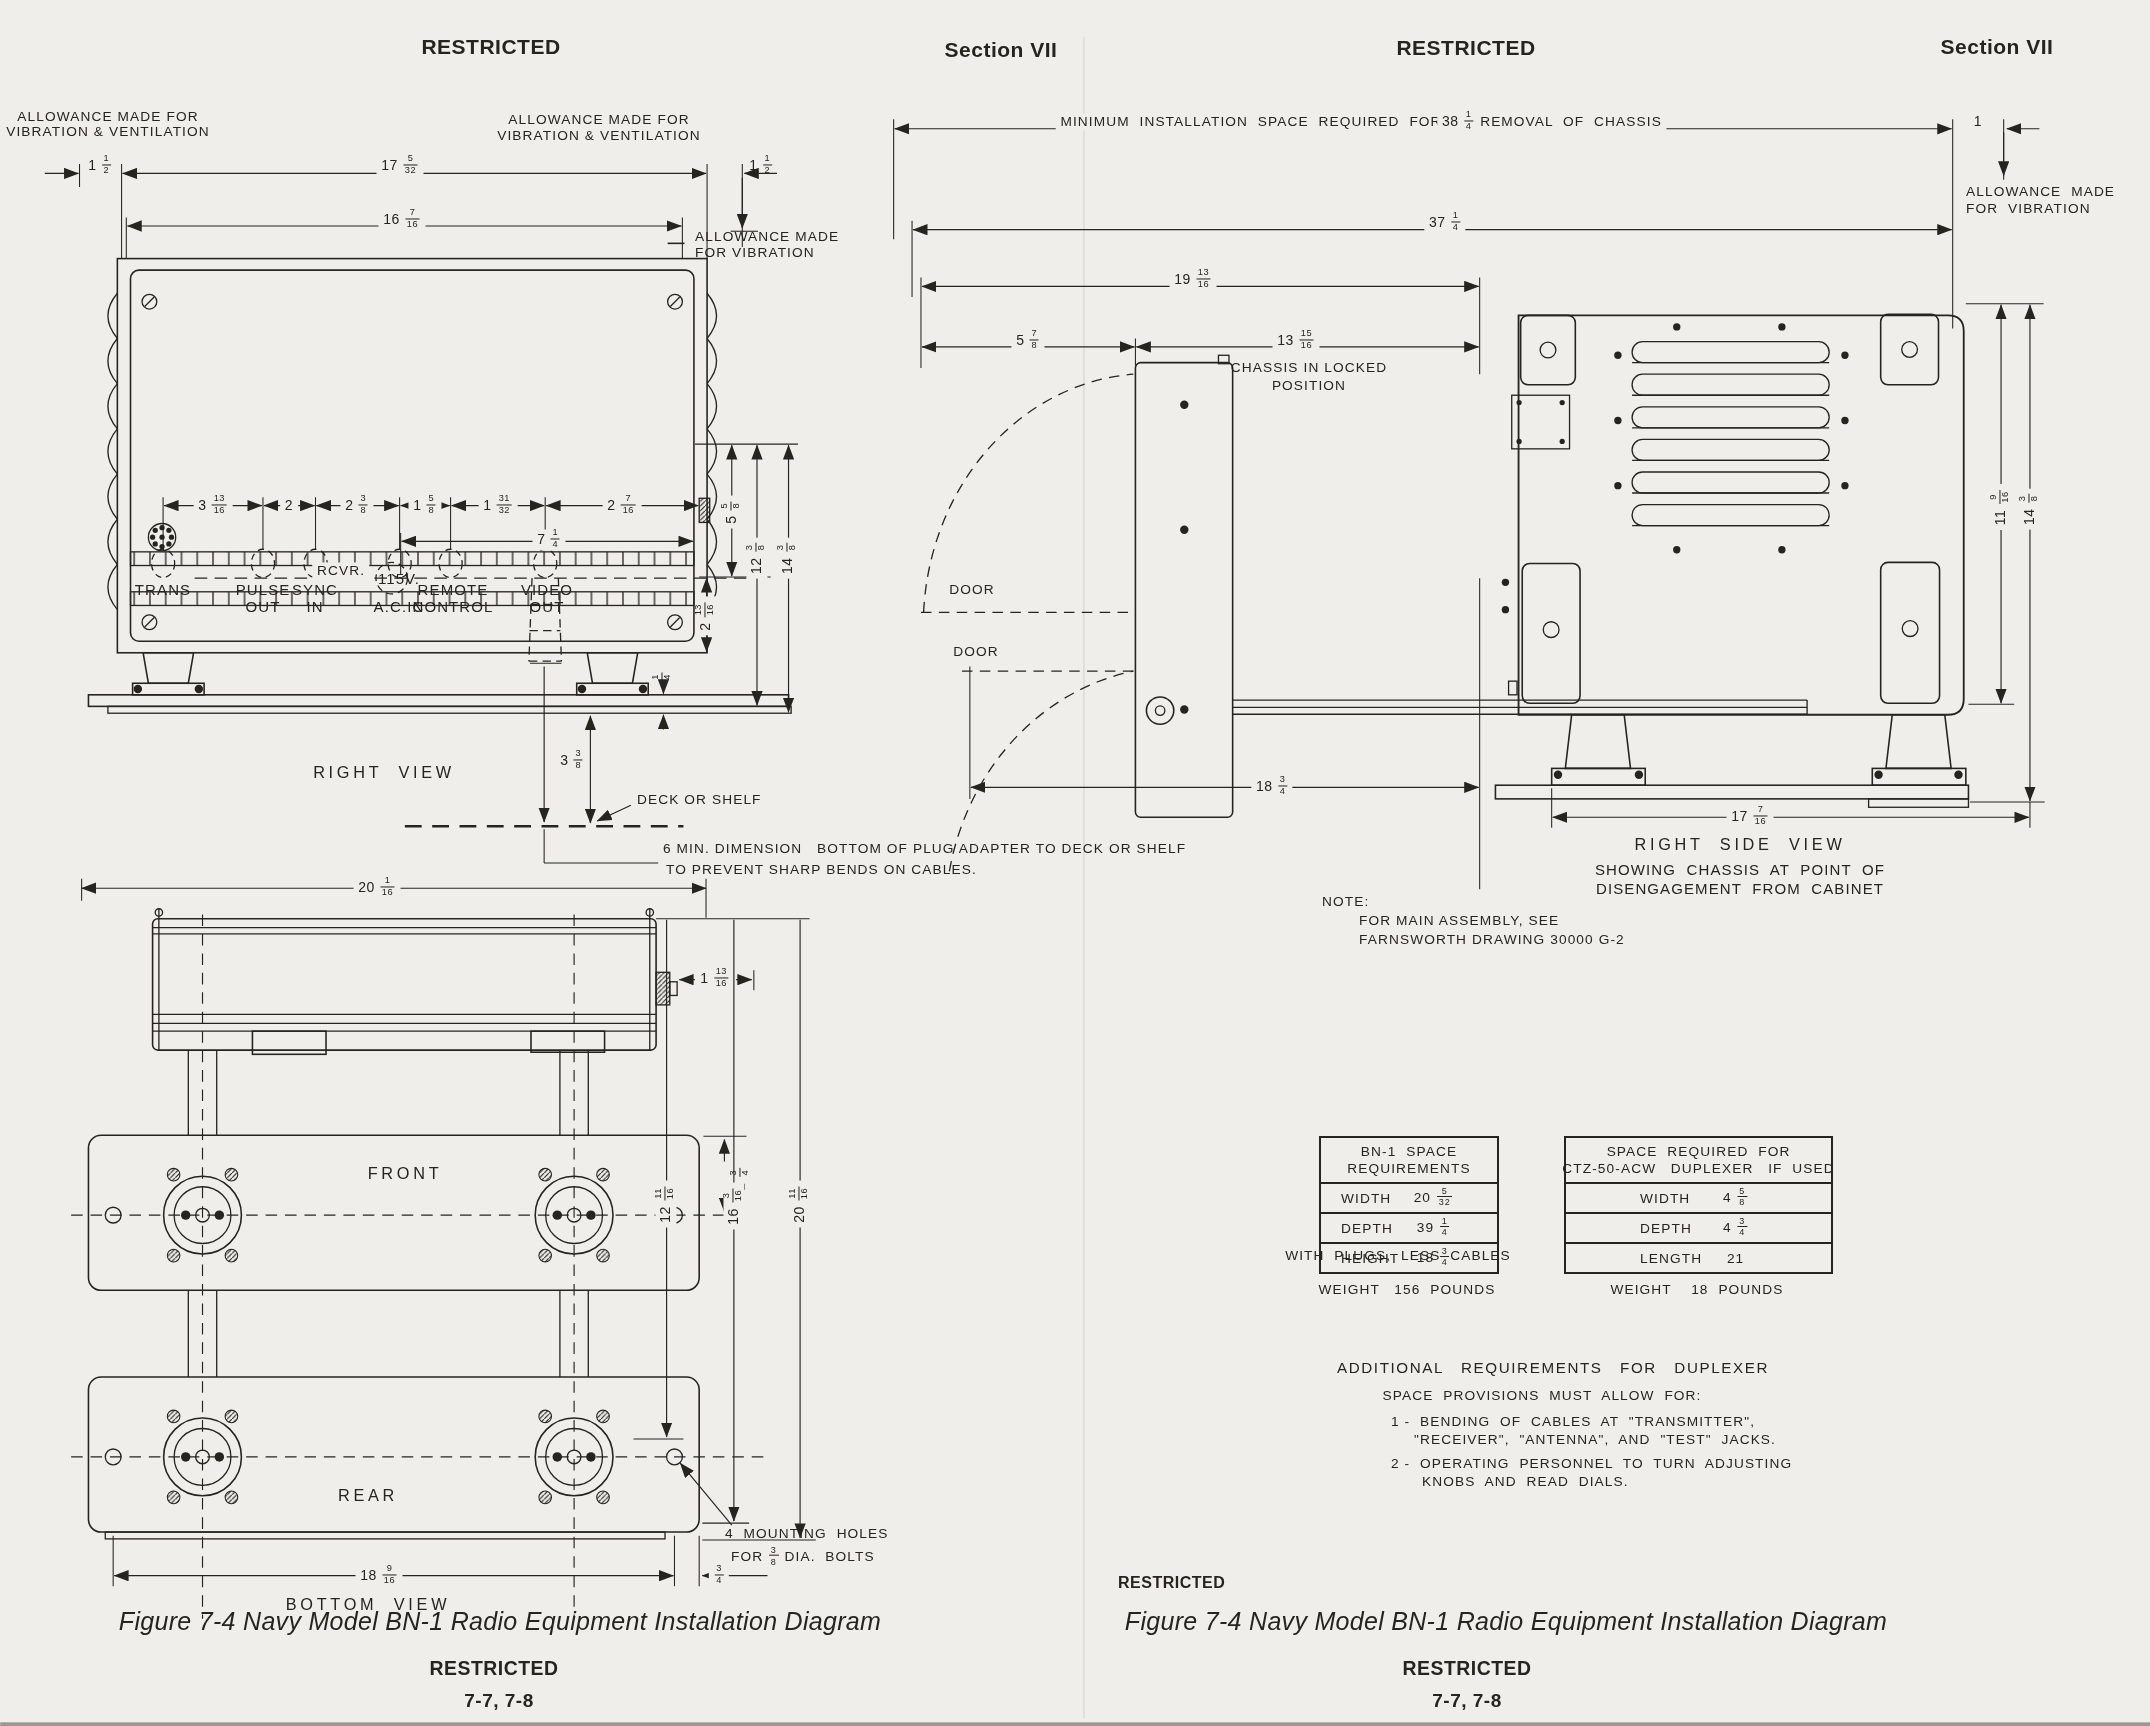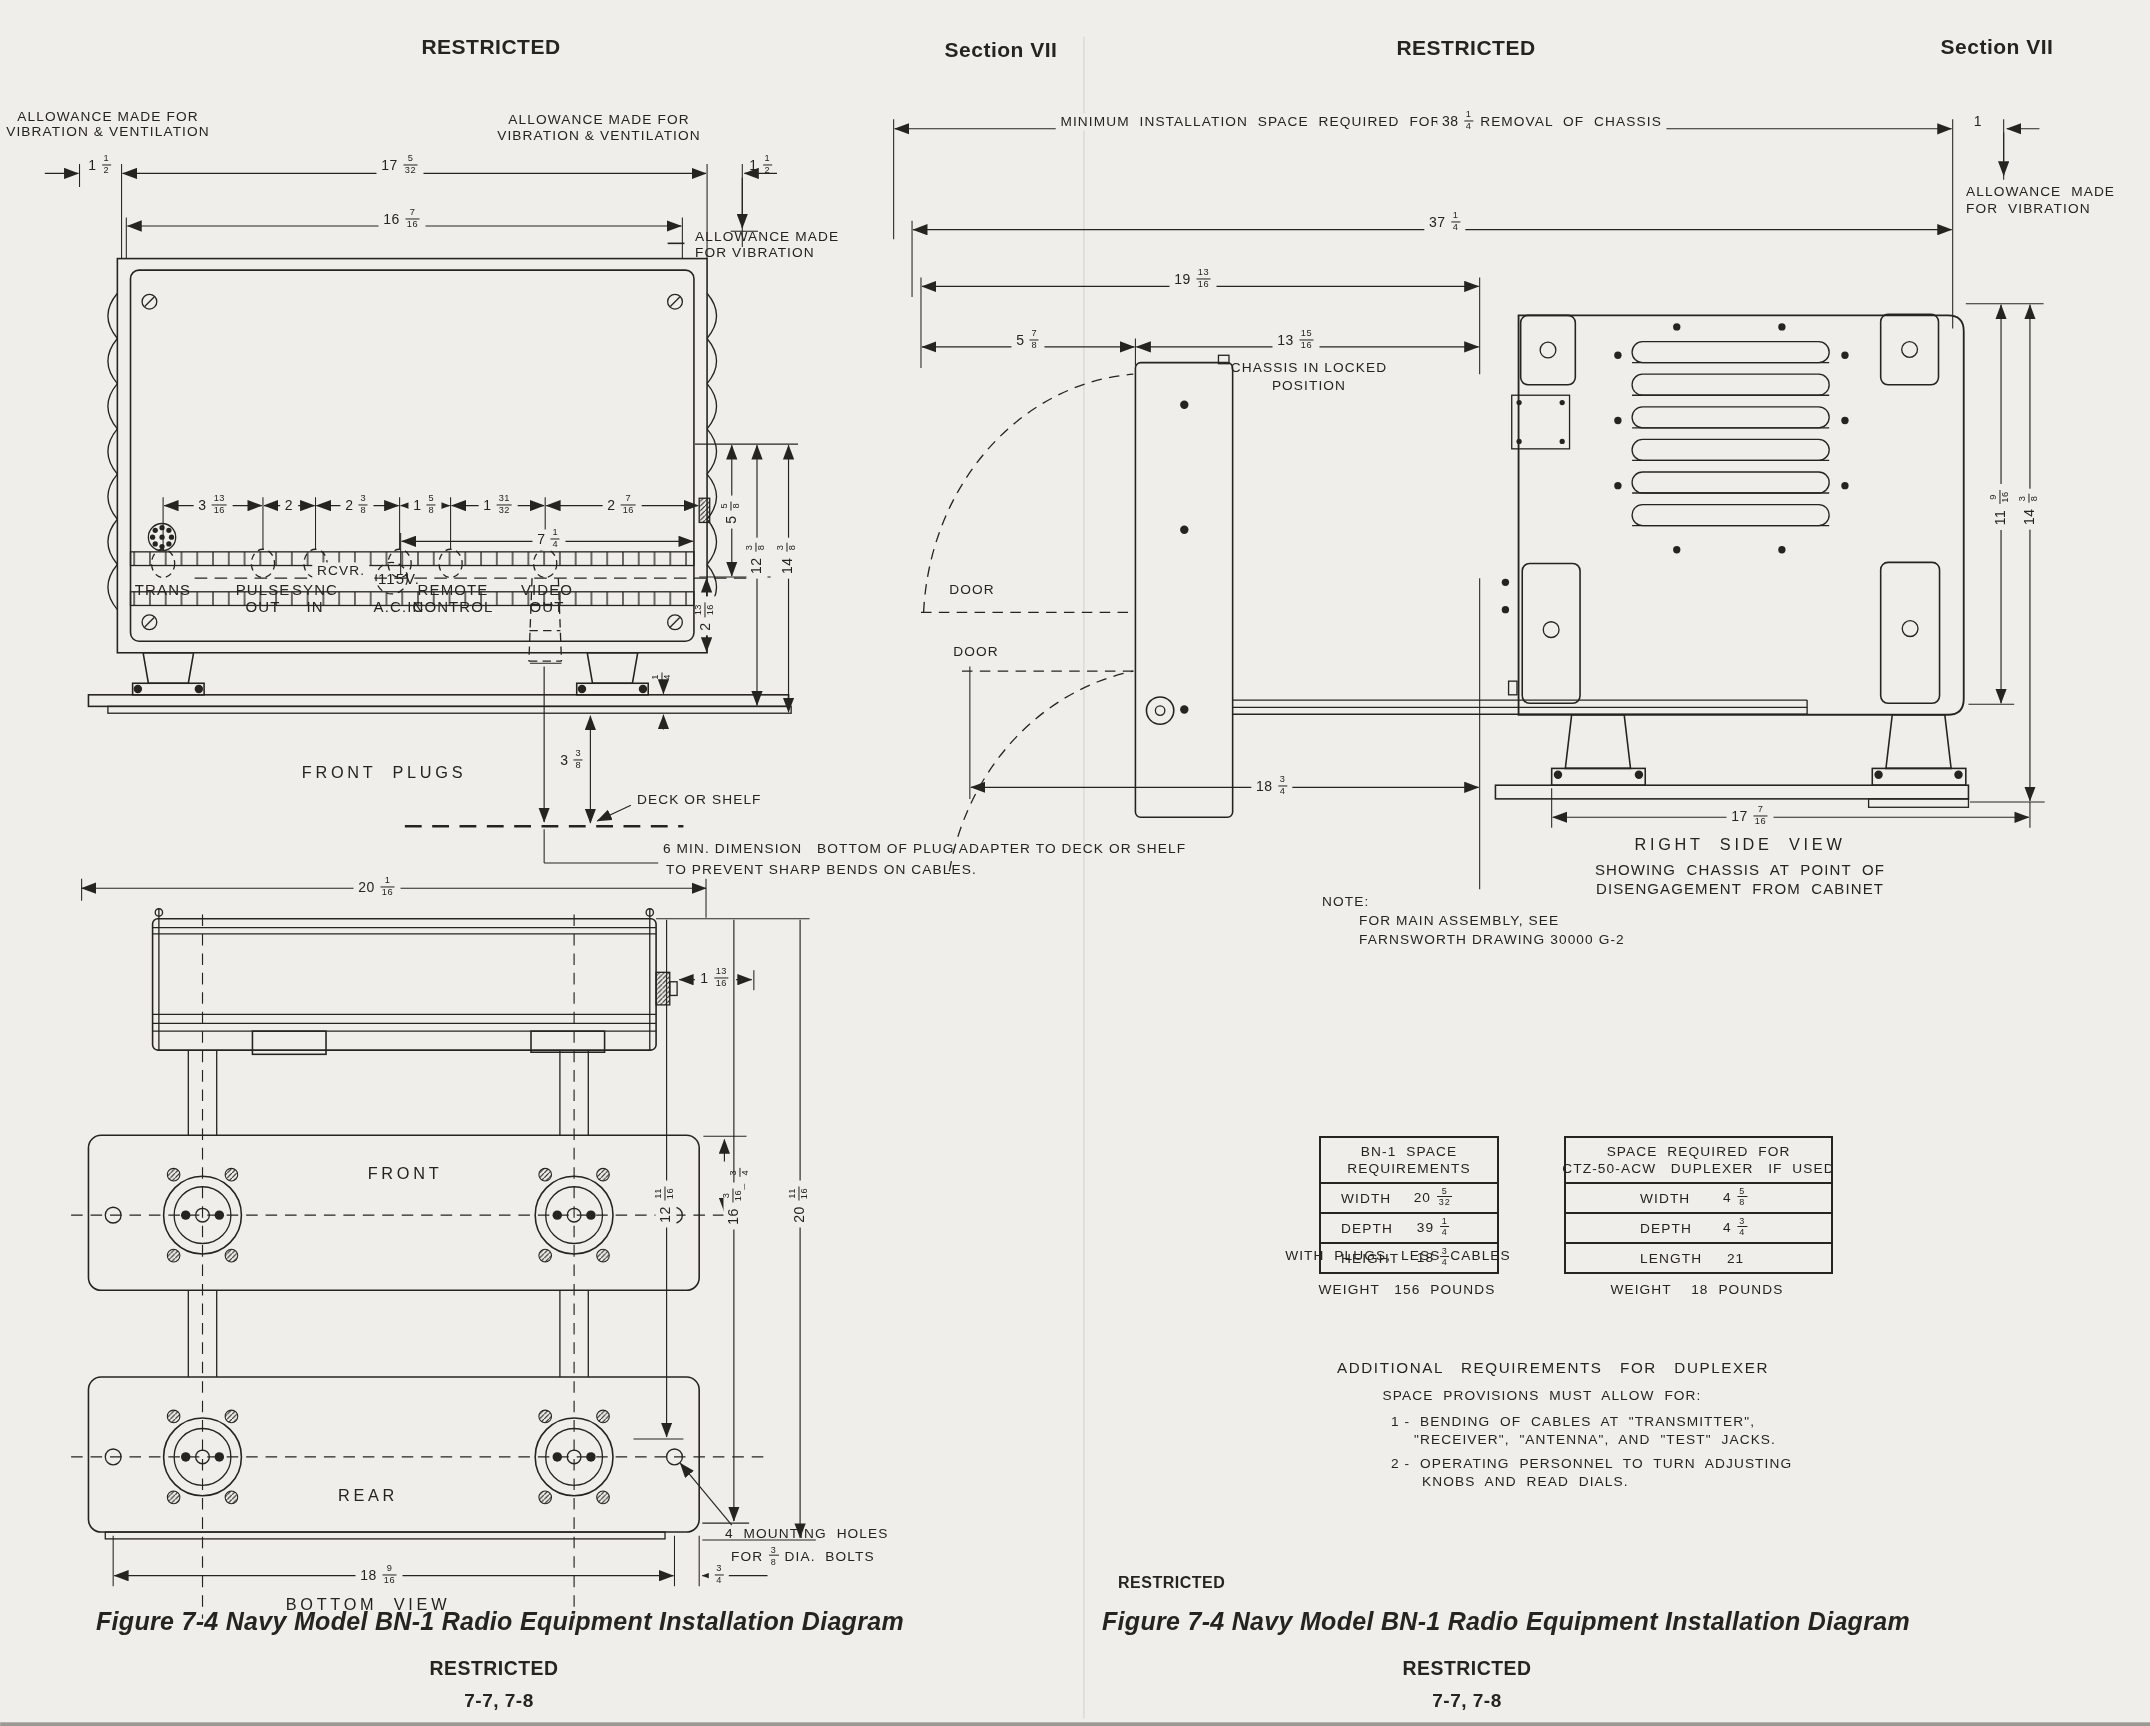--- a/index.html
+++ b/index.html
@@ -5,21 +5,21 @@
   html,body{margin:0;padding:0;background:#b8b6b0;}
   #page{position:relative;width:2151px;height:1726px;background:#efeeea;overflow:hidden;
         font-family:"Liberation Sans",sans-serif;color:#26241f;}
   svg.art{position:absolute;left:0;top:0;width:2151px;height:1726px;}
   .t{position:absolute;transform:translate(-50%,-50%);white-space:pre;font-size:14px;
      letter-spacing:1.3px;color:#26241f;text-align:center;line-height:1.25;}
   .la{transform:translate(0,-50%);text-align:left;}
   .rot{transform:translate(-50%,-50%) rotate(-90deg);}
   .bg{background:#efeeea;padding:0 4.7px;}
   .hdr{font-weight:bold;font-size:21px;letter-spacing:0.5px;}
-  .cap{font-weight:bold;font-style:italic;font-size:25px;letter-spacing:0.3px;}
+  .cap{font-weight:normal;font-style:italic;font-size:25px;letter-spacing:0.3px;}
   .fres{font-weight:bold;font-size:19.4px;letter-spacing:0.5px;}
   .fpg{font-weight:bold;font-size:19px;letter-spacing:0.5px;}
   .vt{font-size:16.3px;letter-spacing:3.7px;}
   .cl{font-size:15px;letter-spacing:1.1px;line-height:1.2;}
   .sm{font-size:13.7px;letter-spacing:1.1px;}
   .dim{font-size:14px;letter-spacing:0.5px;}
   .fx{display:inline-flex;flex-direction:column;align-items:center;line-height:1;
       font-size:.66em;vertical-align:middle;position:relative;top:-1.1px;margin:0 1.1px;}
   .fx .fd{border-top:1.1px solid #26241f;padding:1.1px 1.6px 0;}
   .fx .fn{padding:0 1.6px 0.5px;}
@@ -467,21 +467,21 @@
 <div class="t cl" style="left:547px;top:590px">VIDEO</div>
 <div class="t cl" style="left:547px;top:607px">OUT</div>
 
 <div class="t dim fr rot bg" style="left:732px;top:512px">5 <span class="fx"><span class="fn">5</span><span class="fd">8</span></span></div>
 <div class="t dim fr rot bg" style="left:706px;top:616px">2 <span class="fx"><span class="fn">13</span><span class="fd">16</span></span></div>
 <div class="t dim fr rot bg" style="left:757px;top:558px">12 <span class="fx"><span class="fn">3</span><span class="fd">8</span></span></div>
 <div class="t dim fr rot bg" style="left:788px;top:558px">14 <span class="fx"><span class="fn">3</span><span class="fd">8</span></span></div>
 <div class="t dim fr rot" style="left:663px;top:677px"><span class="fx"><span class="fn">1</span><span class="fd">4</span></span></div>
 <div class="t dim fr bg" style="left:572px;top:761px">3 <span class="fx"><span class="fn">3</span><span class="fd">8</span></span></div>
 
-<div class="t vt" style="left:384px;top:772px">FRONT  PLUGS</div>
+<div class="t vt" style="left:384px;top:772px">RIGHT  VIEW</div>
 <div class="t sm la" style="left:637px;top:800px">DECK OR SHELF</div>
 <div class="t sm la" style="left:663px;top:849px">6 MIN. DIMENSION   BOTTOM OF PLUG ADAPTER TO DECK OR SHELF</div>
 <div class="t sm la" style="left:666px;top:870px">TO PREVENT SHARP BENDS ON CABLES.</div>
 
 <div class="t dim fr bg" style="left:377px;top:888px">20 <span class="fx"><span class="fn">1</span><span class="fd">16</span></span></div>
 <div class="t dim fr" style="left:715px;top:979px">1 <span class="fx"><span class="fn">13</span><span class="fd">16</span></span></div>
 <div class="t vt" style="left:405px;top:1173px">FRONT</div>
 <div class="t dim fr rot" style="left:741px;top:1179px">1 <span class="fx"><span class="fn">3</span><span class="fd">4</span></span></div>
 <div class="t vt" style="left:368px;top:1495px">REAR</div>
 <div class="t dim fr rot bg" style="left:666px;top:1204px">12 <span class="fx"><span class="fn">11</span><span class="fd">16</span></span></div>

